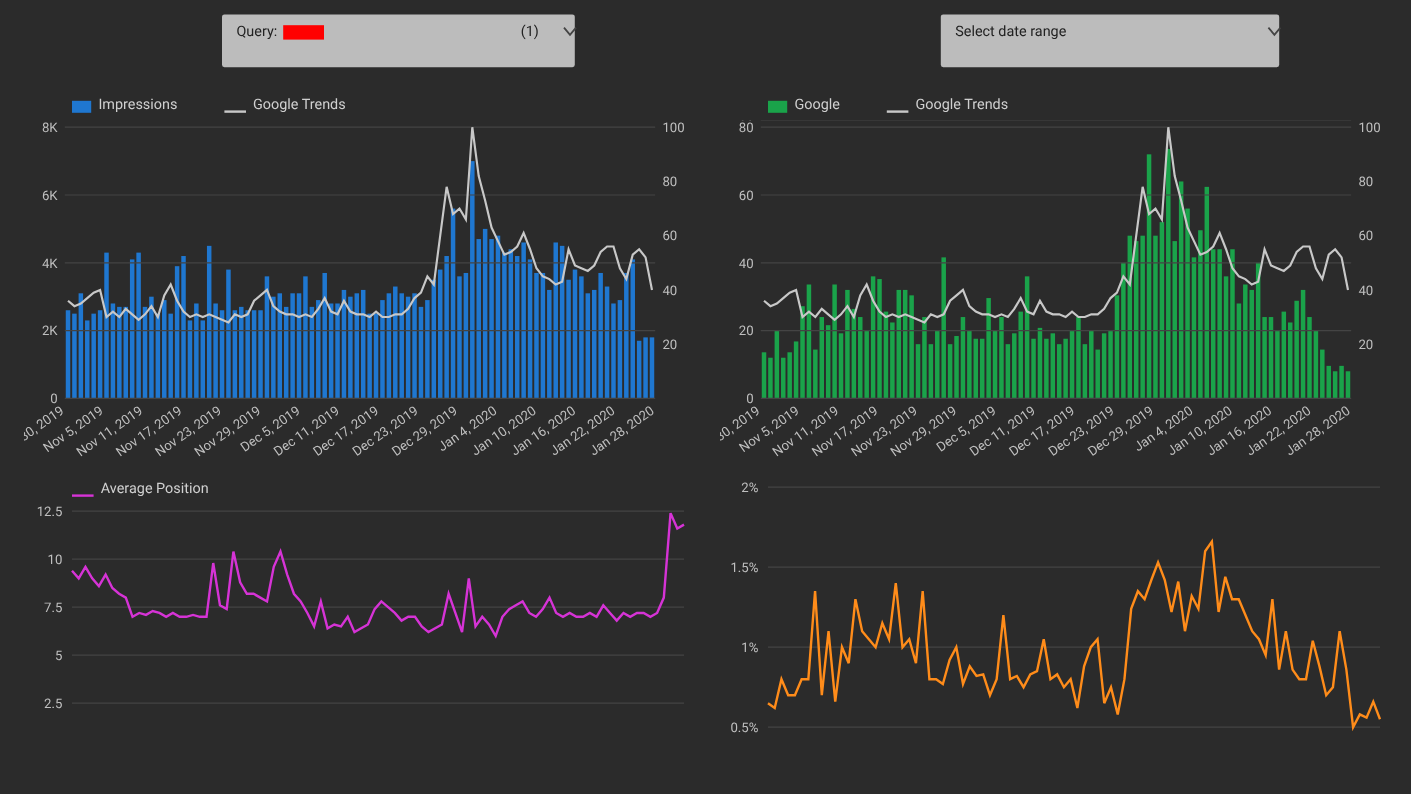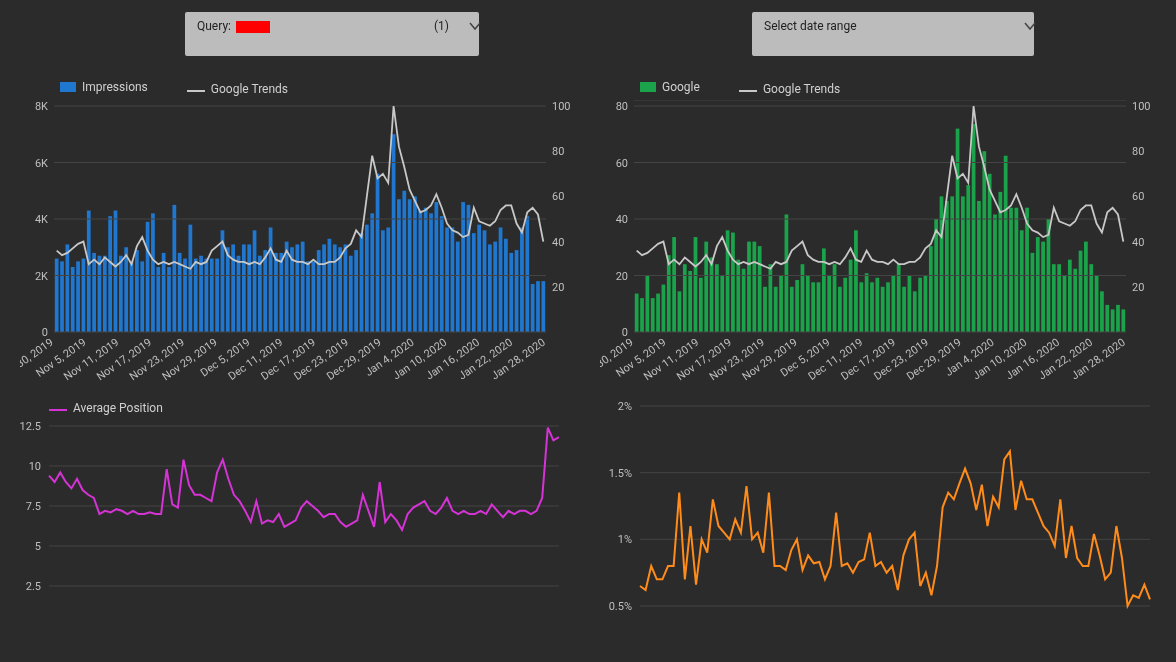--- a/index.html
+++ b/index.html
@@ -3,30 +3,30 @@
 <meta charset="utf-8">
 <style>
 html,body{margin:0;padding:0;background:#2b2b2b;color:#bfbfbf;font-family:Roboto,Arial,Helvetica,sans-serif;font-size:12px;}
 .wrap{width:1176px;height:662px;position:relative;background:#2b2b2b;overflow:hidden;}
 .controls{position:absolute;top:12px;left:0;width:100%;height:30px;}
 .dropdown{position:absolute;top:0;height:44px;background:#bcbcbc;color:#222;padding:0 12px;line-height:28px;border-radius:2px;cursor:pointer;}
 .dropdown .caret{position:absolute;right:10px;top:6px;}
 .dropdown.query{left:185px;width:270px;}
 .dropdown.query .count{position:absolute;right:30px;top:0;}
 .redact{display:inline-block;width:34px;height:12px;background:#ff0000;vertical-align:middle;margin-left:2px;}
-.dropdown.date{left:752px;width:258px;}
+.dropdown.date{left:784px;width:258px;}
 
 .panel{position:absolute;}
 .panel.tl{left:20px;top:80px;width:560px;height:310px;}
 .panel.tr{left:600px;top:80px;width:560px;height:310px;}
-.panel.bl{left:9px;top:400px;width:560px;height:260px;}
+.panel.bl{left:20px;top:400px;width:560px;height:260px;}
 .panel.br{left:600px;top:400px;width:560px;height:260px;}
 
 .legend{height:20px;padding-left:40px;}
-.legend span{display:inline-flex;align-items:center;margin-right:18px;font-size:12px;color:#d0d0d0;}
+.legend span{display:inline-flex;align-items:flex-end;margin-right:18px;font-size:12px;color:#d0d0d0;}
 .sw{display:inline-block;width:16px;height:10px;margin-right:6px;}
 .sw.blue{background:#1f77d0;}
 .sw.green{background:#1aa34a;}
 .sw.grey{background:transparent;height:0;border-top:2px solid #c8c8c8;width:18px;margin-top:4px;}
 .sw.mag{background:transparent;height:0;border-top:2px solid #d633d6;width:18px;margin-top:4px;}
 .sw.org{background:transparent;height:0;border-top:2px solid #ff8c1a;width:18px;margin-top:4px;}
 
 .plot{position:relative;width:100%;}
 .plot.top{height:236px;}
 .plot.bot{height:220px;}

